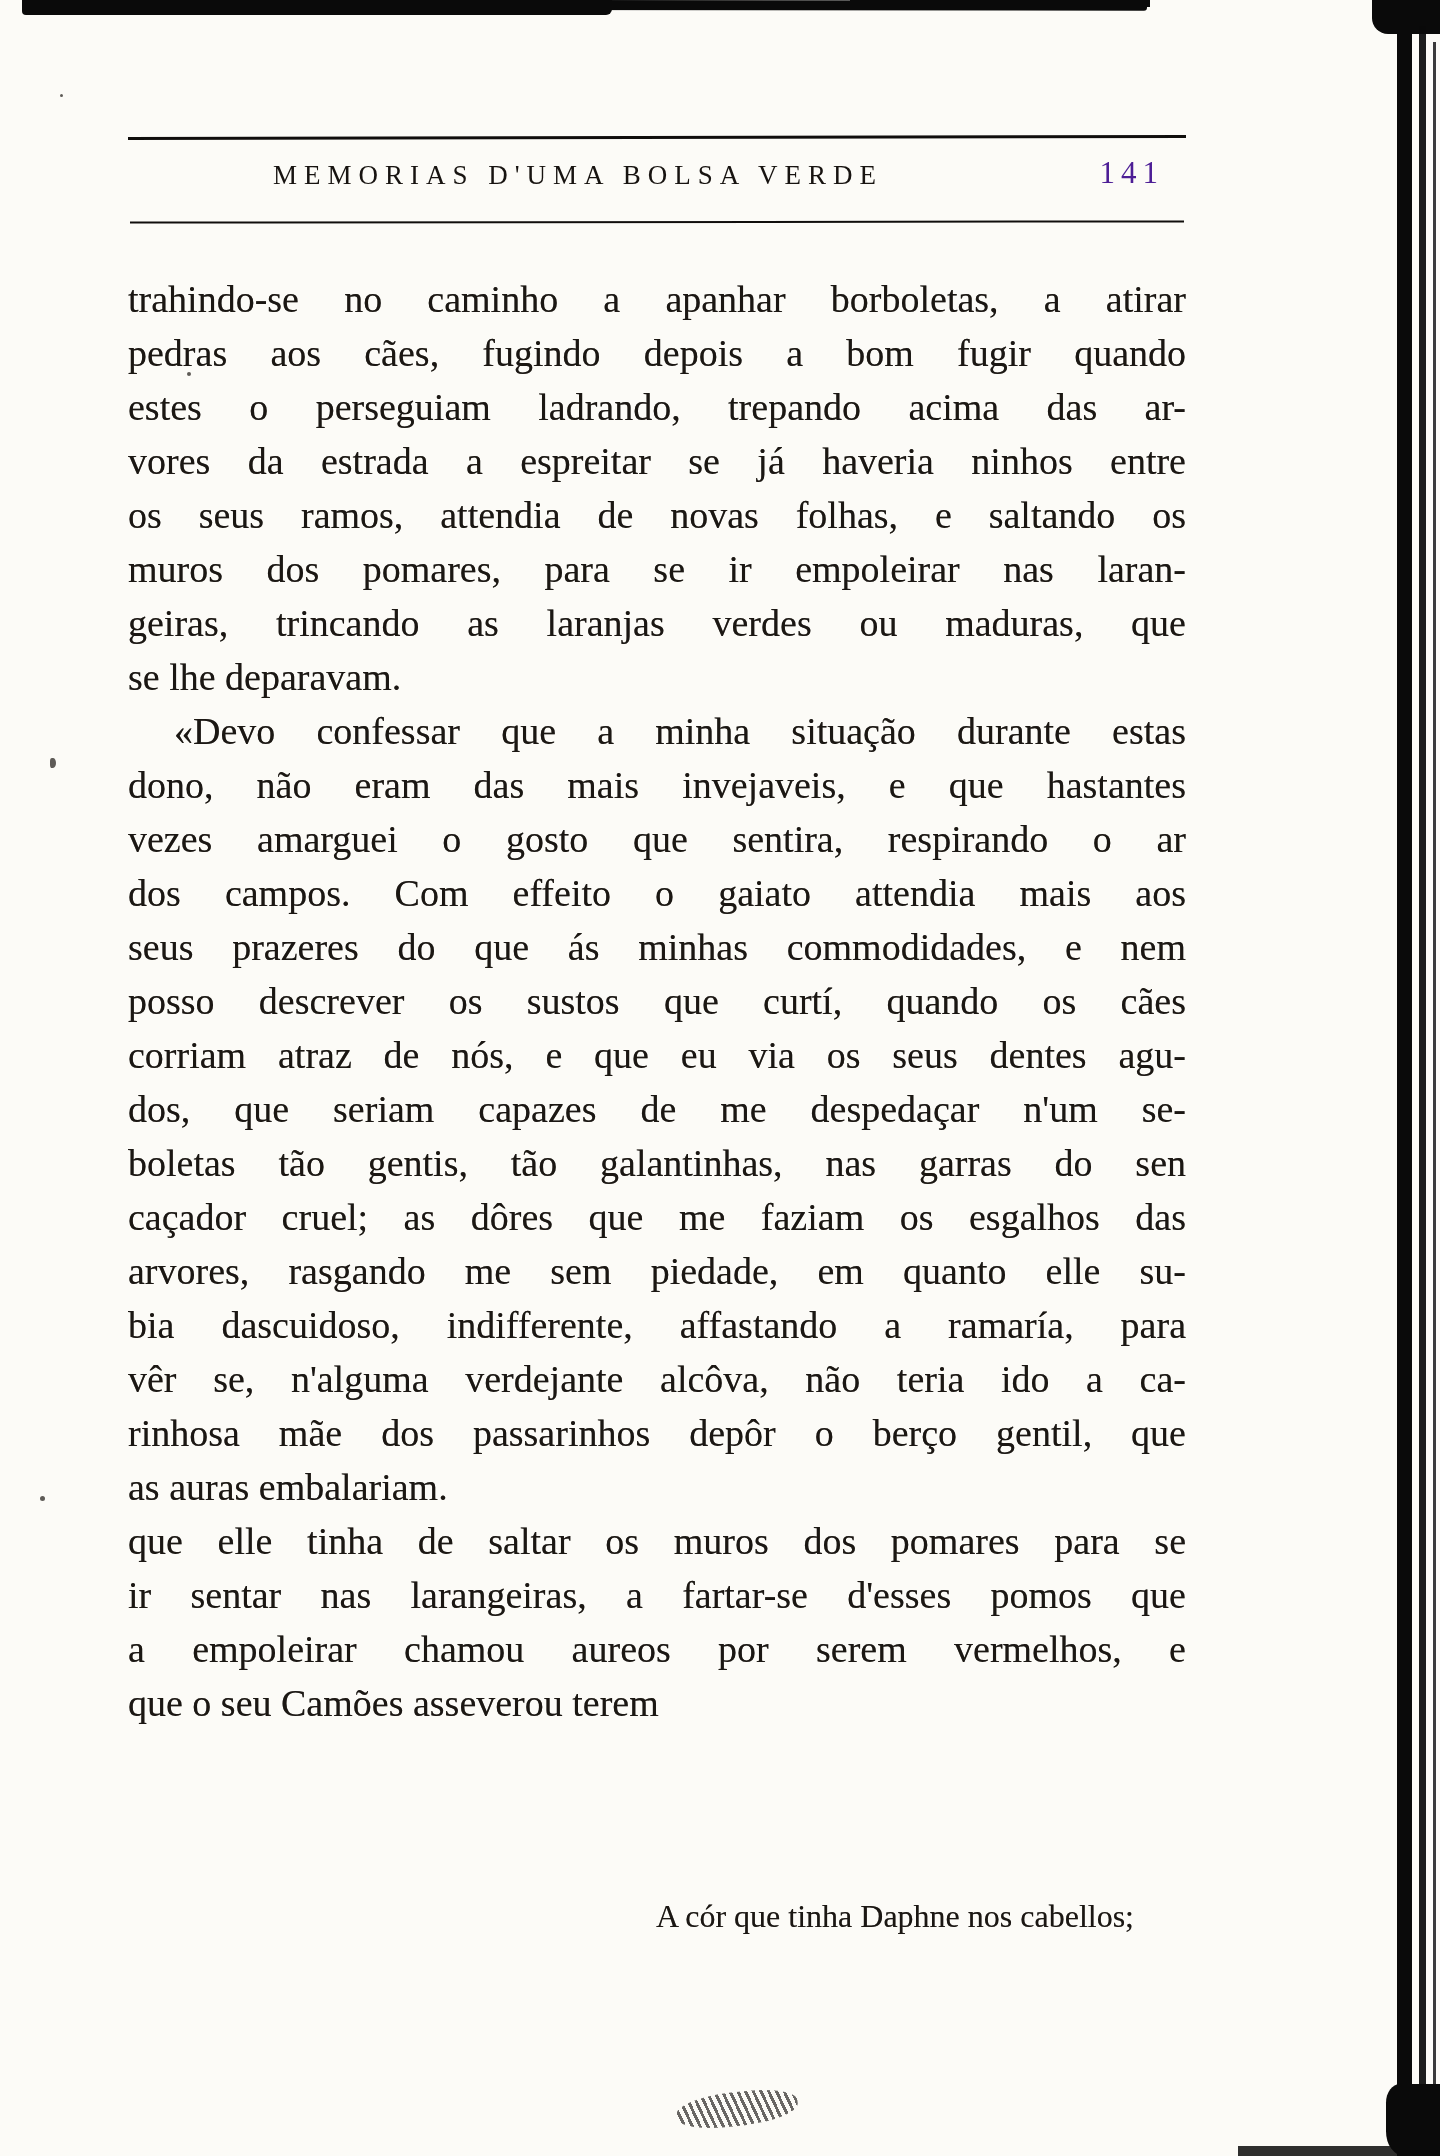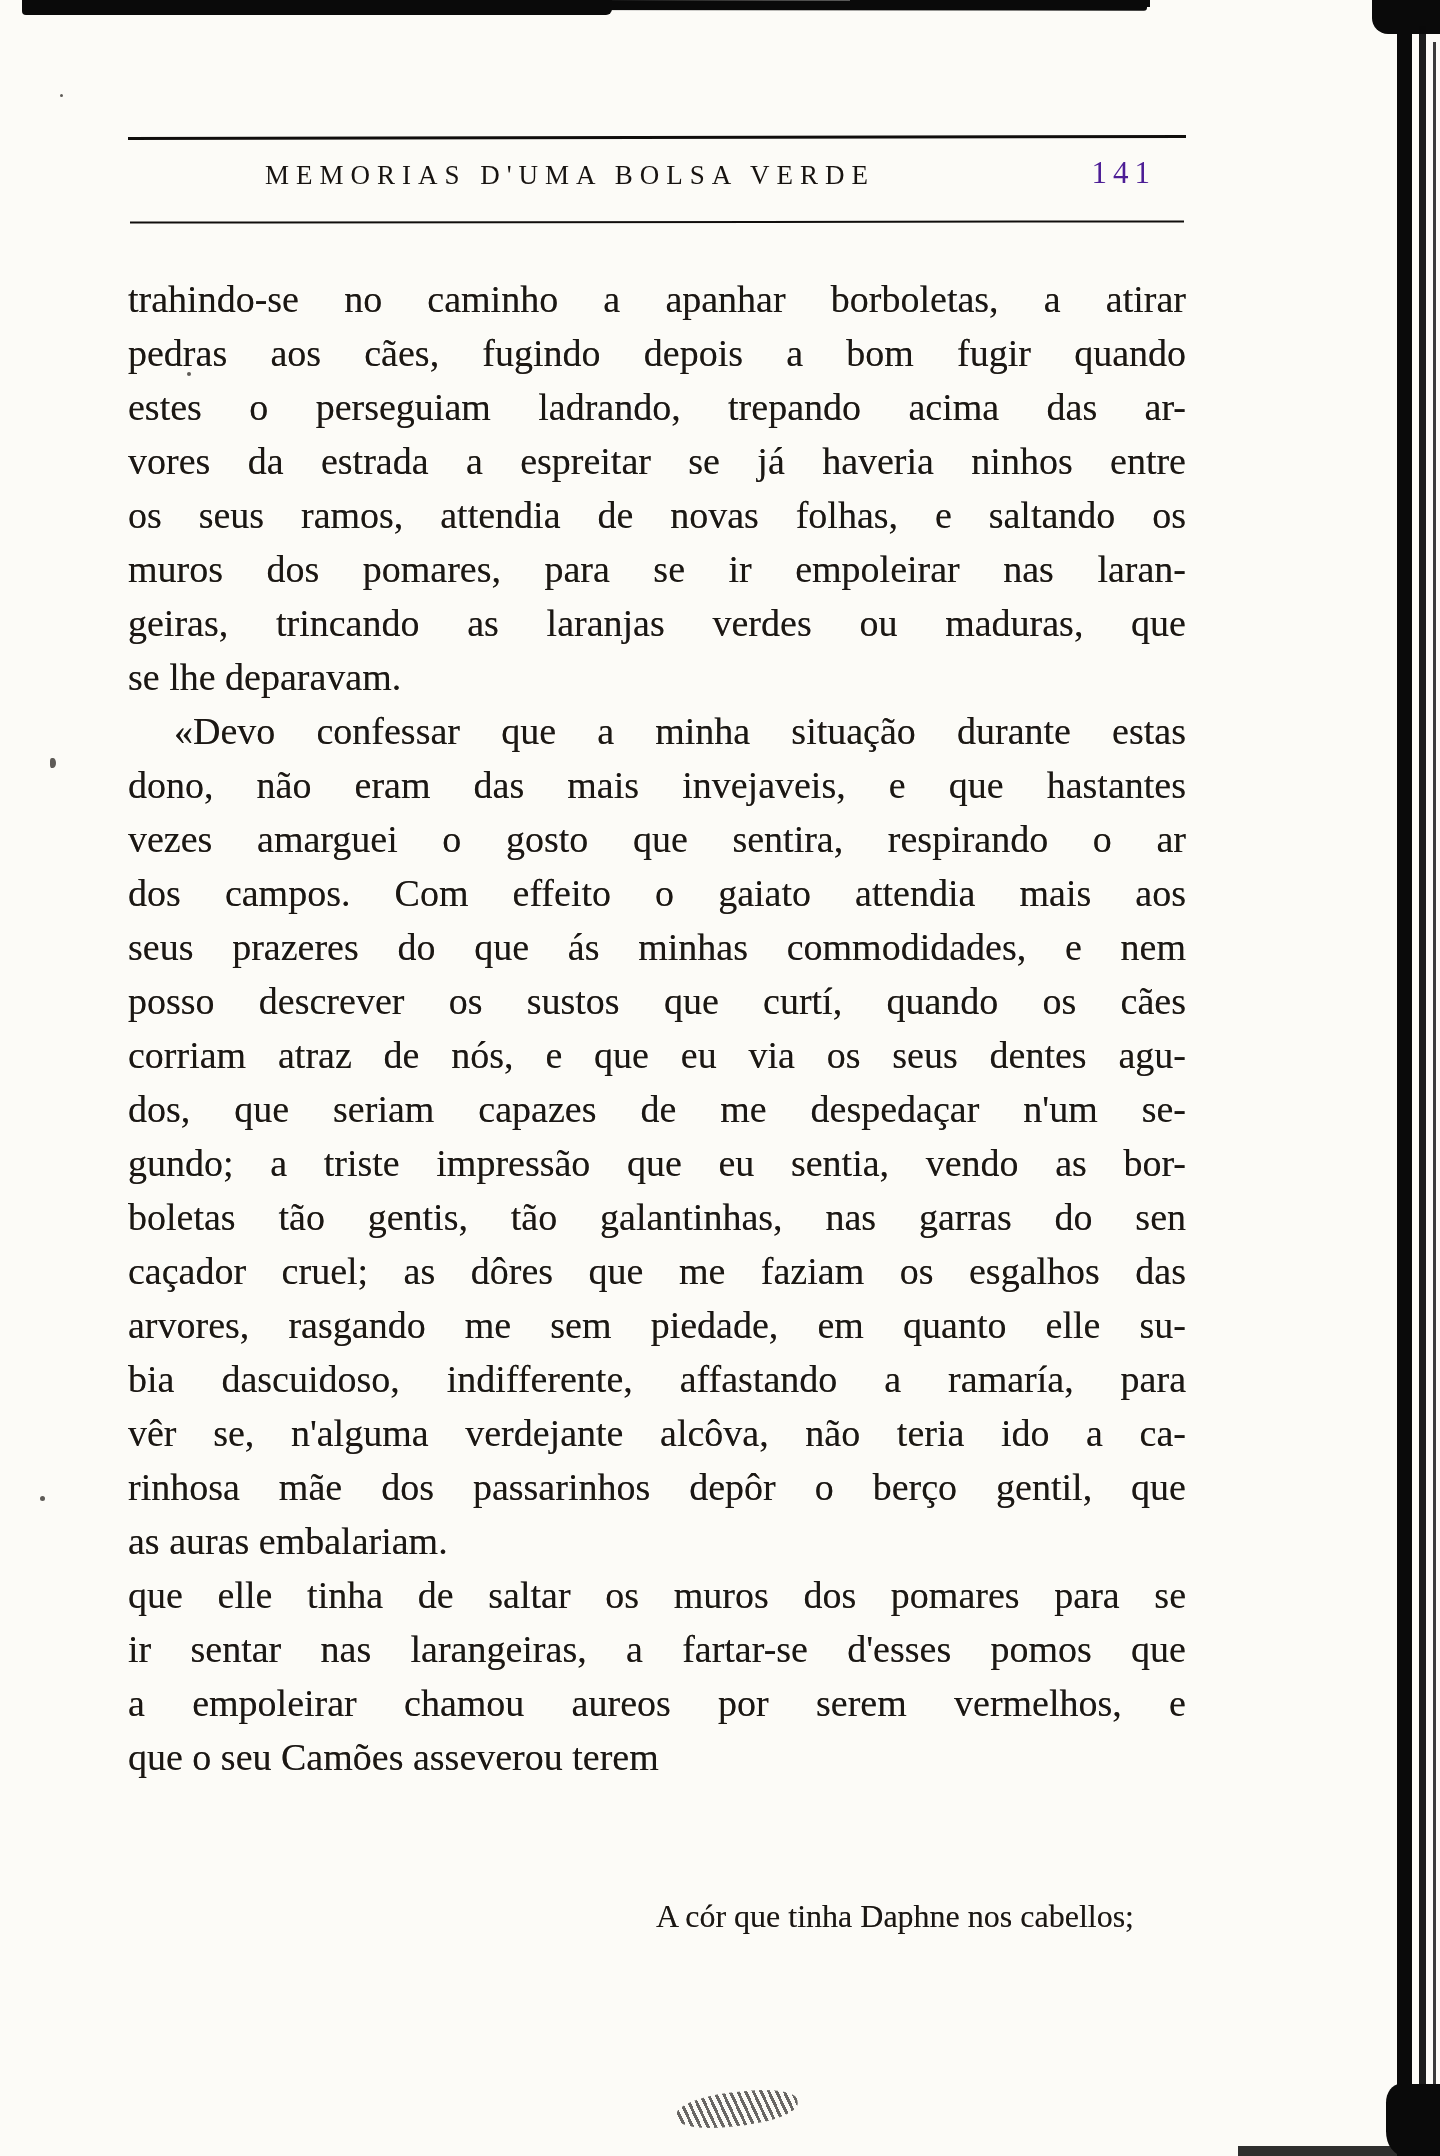--- a/index.html
+++ b/index.html
@@ -34,21 +34,21 @@
   }
   .speck{position:absolute;background:#2a2622;border-radius:50%;opacity:.75;}
   .speck-1{left:50px;top:758px;width:6px;height:10px;border-radius:40% 60% 60% 40%;}
   .speck-2{left:40px;top:1496px;width:5px;height:5px;}
   .speck-3{left:187px;top:372px;width:4px;height:4px;}
   .speck-4{left:60px;top:94px;width:3px;height:3px;}
 
   
   .rule-top{position:absolute;left:128px;top:136px;width:1058px;height:3px;background:#100e0c;transform:rotate(-0.12deg);}
   .rule-bottom{position:absolute;left:130px;top:221px;width:1054px;height:2px;background:#100e0c;transform:rotate(-0.06deg);}
-  .header-row{position:absolute;left:116px;top:154px;width:1058px;height:46px;}
+  .header-row{position:absolute;left:124px;top:154px;width:1058px;height:46px;}
   .header-title{
     position:absolute;left:0;right:150px;text-align:center;
     font-size:27px;letter-spacing:7px;color:#171310;
     top:6px;white-space:nowrap;
   }
   .page-number{
     position:absolute;right:18px;top:1px;
     font-size:31px;letter-spacing:6px;color:#4c1d95;
   }
 
@@ -113,21 +113,20 @@
       <div class="line">geiras, trincando as laranjas verdes ou maduras, que</div>
       <div class="line par-end">se lhe deparavam.</div>
       <div class="line indent">«Devo confessar que a minha situação durante estas</div>
       <div class="line">dono, não eram das mais invejaveis, e que hastantes</div>
       <div class="line">vezes amarguei o gosto que sentira, respirando o ar</div>
       <div class="line">dos campos. Com effeito o gaiato attendia mais aos</div>
       <div class="line">seus prazeres do que ás minhas commodidades, e nem</div>
       <div class="line">posso descrever os sustos que curtí, quando os cães</div>
       <div class="line">corriam atraz de nós, e que eu via os seus dentes agu-</div>
       <div class="line">dos, que seriam capazes de me despedaçar n'um se-</div>
-      <div class="line">gundo; a triste impressão que eu sentia, vendo as bor-</div>
       <div class="line">boletas tão gentis, tão galantinhas, nas garras do sen</div>
       <div class="line">caçador cruel; as dôres que me faziam os esgalhos das</div>
       <div class="line">arvores, rasgando me sem piedade, em quanto elle su-</div>
       <div class="line">bia dascuidoso, indifferente, affastando a ramaría, para</div>
       <div class="line">vêr se, n'alguma verdejante alcôva, não teria ido a ca-</div>
       <div class="line">rinhosa mãe dos passarinhos depôr o berço gentil, que</div>
       <div class="line par-end">as auras embalariam.</div>
       <div class="line">que elle tinha de saltar os muros dos pomares para se</div>
       <div class="line">ir sentar nas larangeiras, a fartar-se d'esses pomos que</div>
       <div class="line">a empoleirar chamou aureos por serem vermelhos, e</div>

